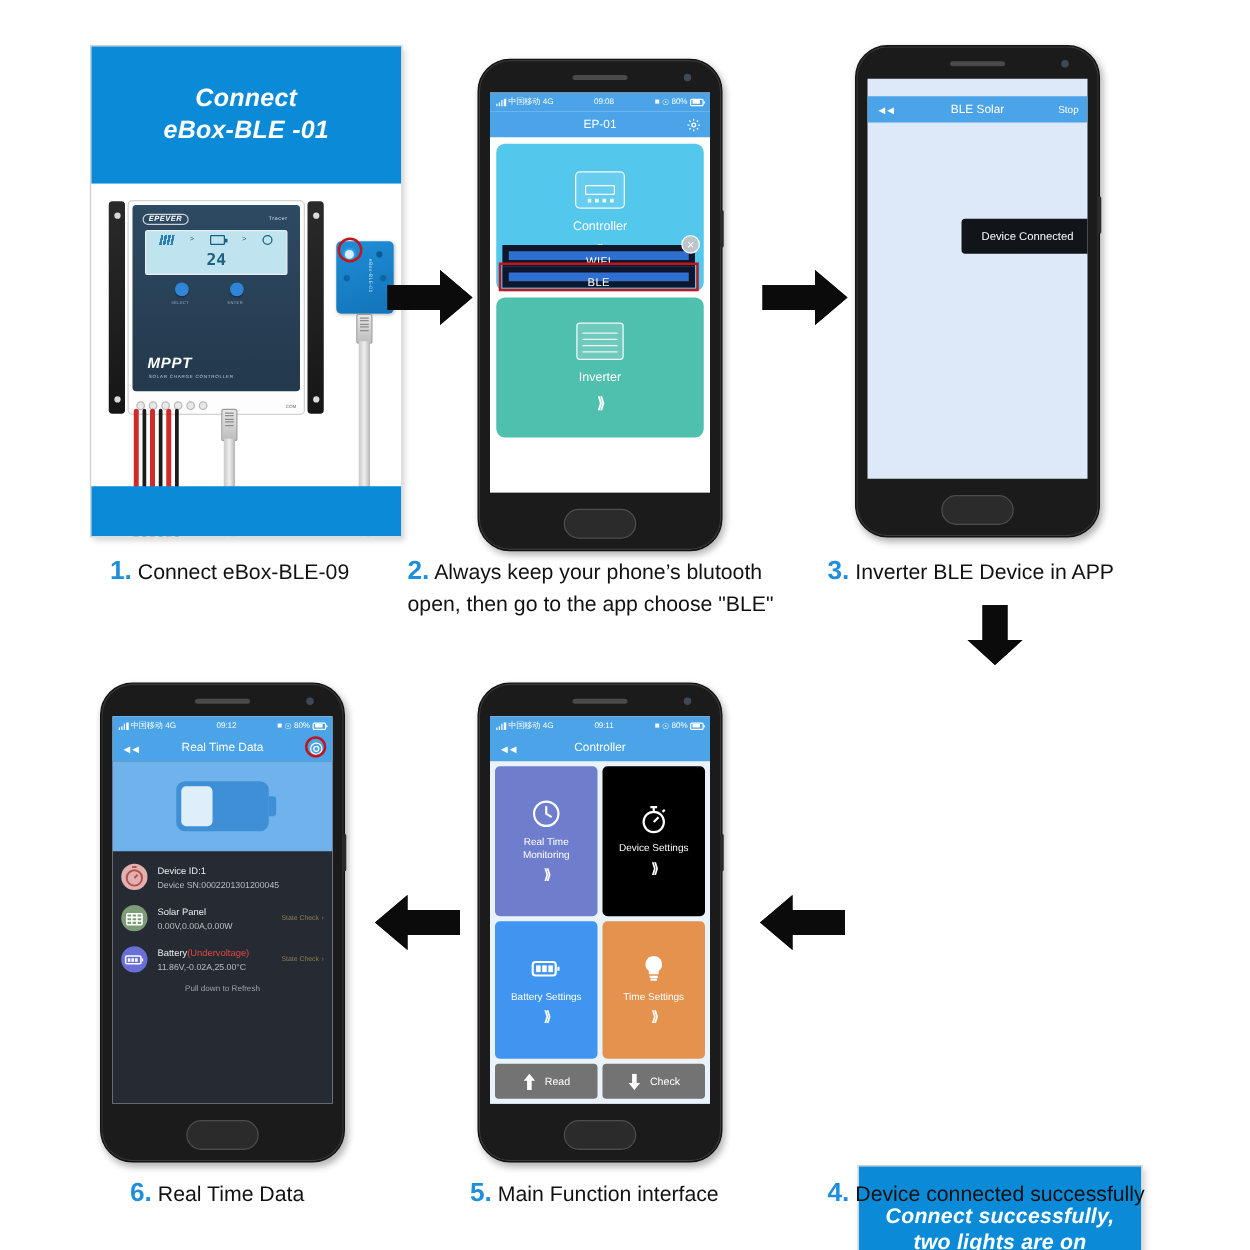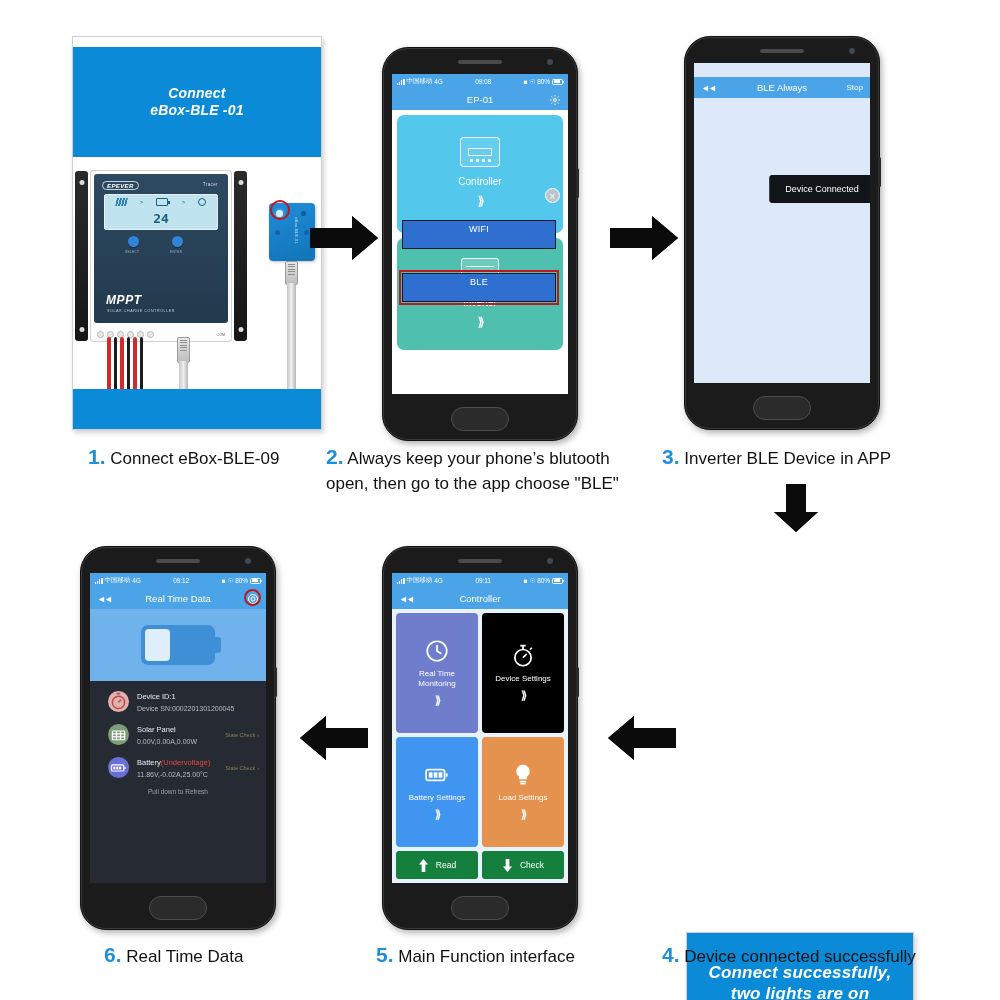--- a/index.html
+++ b/index.html
@@ -128,23 +128,22 @@
     width:38px; height:30px; border:1.6px solid rgba(255,255,255,0.92);
     border-radius:3px; background:rgba(255,255,255,0.18); position:relative;
   }
   .inv-icon span { position:absolute; left:4px; right:4px; height:1.2px; background:rgba(255,255,255,0.85); }
   .tile-label { margin-top:9px; font-size:10px; }
   .chevs { font-size:12px; letter-spacing:-2px; margin-top:7px; font-weight:bold; }
 
   .choice-menu { position:absolute; left:10px; right:12px; top:86px; }
   .choice-btn {
     background:#2f6fd0; color:#fff; text-align:center;
-    font-size:9px; height:29px; line-height:17px; letter-spacing:0.3px;
-    border:1px solid #0f172a;
-    margin-top:24px;
+    font-size:9px; height:17px; line-height:17px; letter-spacing:0.3px;
+    border:5px solid #0f172a;
   }
   .choice-hl { position:relative; outline:2.5px solid #c0161c; outline-offset:1px; }
   .close-x {
     position:absolute; right:-4px; top:-8px; width:15px; height:15px; border-radius:50%;
     background:#bcc4cc; color:#fff; font-size:10px; line-height:15px; text-align:center;
     border:1px solid #fff;
   }
 
   
   .ble-item {
@@ -165,36 +164,36 @@
   .grid2 { display:grid; grid-template-columns:1fr 1fr; gap:4px; flex:1; }
   .ftile {
     border-radius:4px; color:#fff; display:flex; flex-direction:column;
     align-items:center; justify-content:center; gap:5px; font-size:8px; text-align:center;
     line-height:1.25; padding:4px;
   }
   .ftile .ficon { width:26px; height:26px; }
   .ftile .fchev { font-size:11px; letter-spacing:-2px; font-weight:bold; }
   .rowbtns { display:grid; grid-template-columns:1fr 1fr; gap:4px; height:28px; }
   .rbtn {
-    background:#15803d; color:#fff; border-radius:3px;
+    background:#737373; color:#fff; border-radius:3px;
     display:flex; align-items:center; justify-content:center; gap:7px; font-size:8.5px;
   }
 
   
   .p6-body { background:#262b33; height:calc(100% - 36px); position:relative; }
   .batt-hero {
     background:#6fb2ec; height:72px; display:flex; align-items:center; justify-content:center;
   }
   .hero-batt {
     width:74px; height:40px; border-radius:7px; background:#3f8fd6; position:relative;
   }
   .hero-batt:after { content:""; position:absolute; right:-6px; top:12px; width:6px; height:16px; background:#3f8fd6; border-radius:0 3px 3px 0; }
   .hero-batt span { position:absolute; left:4px; top:4px; bottom:4px; width:34%; background:#dfeefb; border-radius:4px; display:block; }
   .dlist { padding:4px 0 0; }
-  .drow { display:flex; align-items:center; padding:6px 18px; position:relative; }
+  .drow { display:flex; align-items:center; padding:6px 7px; position:relative; }
   .dicon { width:21px; height:21px; border-radius:50%; flex:0 0 auto; position:relative; }
   .dtext { margin-left:8px; flex:1; min-width:0; }
   .dtitle { color:#e9ecef; font-size:7.5px; }
   .dtitle .warn { color:#e1483f; }
   .dsub { color:#b8bdc4; font-size:7px; margin-top:4px; }
   .statecheck { position:absolute; right:7px; top:50%; transform:translateY(-50%); color:#8d7f4f; font-size:5.5px; display:flex; align-items:center; gap:2px; }
   .pulldown { text-align:center; color:#9aa0a8; font-size:6.5px; margin-top:4px; }
   .hl-circle {
     position:absolute; width:19px; height:19px; border-radius:50%;
     border:2.4px solid #c0161c; right:4px; top:18px;
@@ -264,27 +263,27 @@
   .ebox .led { position:absolute; width:7px; height:7px; border-radius:50%; background:#d8f0ff; box-shadow:0 0 3px #9fdcff; }
   .ebox .screwhole { position:absolute; width:5px; height:5px; border-radius:50%; background:#1363a0; }
   .ebox .etxt { position:absolute; color:#bfe2f8; font-size:4px; transform:rotate(90deg); transform-origin:left top; letter-spacing:.3px; white-space:nowrap; }
   .ebox-hl { position:absolute; border:2.4px solid #c0161c; border-radius:50%; }
   .cable { position:absolute; width:9px; background:linear-gradient(90deg,#c8c8c8,#eee,#b5b5b5); }
 </style>
 </head>
 <body>
 
 <div class="panel card" style="left:72px; top:36px; width:250px; height:394px;">
-  <div class="card-banner" style="height:110px; font-size:14px;margin-top:10px;">
+  <div class="card-banner" style="height:110px; font-size:20px;">
     <div>Connect</div>
     <div>eBox-BLE -01</div>
   </div>
   <div class="card-body" style="height:284px;">
 
-    <div class="ctrl-wrap" style="left:2px; top:14px; width:172px; height:170px;text-decoration:underline;">
+    <div class="ctrl-wrap" style="left:14px; top:14px; width:172px; height:170px;text-decoration:underline;">
       <div class="ear" style="left:0"></div>
       <div class="ear" style="right:0"></div>
       <div class="ctrl-face">
         <div class="ctrl-inner">
           <div class="epever-logo">EPEVER</div>
           <div class="tracer">Tracer</div>
           <div class="lcd">
             <div class="lcd-row">
               <div class="pv-ico"></div>
               <div style="color:#1d5f7d;font-size:6px">&gt;</div>
@@ -415,21 +414,21 @@
   <path d="M2 16 H44 V4 L70 26 L44 48 V36 H2 Z" fill="#0b0b0b"></path>
 </svg>
 
 <div class="phone" style="left:684px; top:36px; width:196px; height:394px;">
   <div class="speaker"></div>
   <div class="frontcam"></div>
   <div class="sidebtn" style="top:120px;height:30px;"></div>
   <div class="screen" style="background:#dde9f8;">
     <div class="navbar" style="margin-top:14px;">
       <span class="nav-back">◄◄</span>
-      <span>BLE Always</span>
+      <span>BLE Solar</span>
       <span class="nav-right">Stop</span>
     </div>
     <div class="toast">Device Connected</div>
   </div>
   <div class="homebtn"></div>
 </div>
 
 <svg class="arrow-right" style="left:608px; top:212px;" width="72" height="52" viewBox="0 0 72 52">
   <path d="M2 16 H44 V4 L70 26 L44 48 V36 H2 Z" fill="#0b0b0b"></path>
 </svg>
@@ -518,21 +517,21 @@
             <path d="M21 10.5v3"></path>
           </svg>
           <div>Battery Settings</div>
           <div class="fchev">⟫</div>
         </div>
         <div class="ftile" style="background:#e5924e">
           <svg class="ficon" viewBox="0 0 24 24" fill="none" stroke="#fff" stroke-width="1.6">
             <path d="M12 2.5a6.2 6.2 0 0 0-3.6 11.2V16h7.2v-2.3A6.2 6.2 0 0 0 12 2.5Z" fill="#fff" stroke="none"></path>
             <path d="M9 18h6M9.6 20h4.8"></path>
           </svg>
-          <div>Load Settings</div>
+          <div>Time Settings</div>
           <div class="fchev">⟫</div>
         </div>
       </div>
       <div class="rowbtns">
         <div class="rbtn">
           <svg width="11" height="13" viewBox="0 0 12 14">
               <path d="M6 0 11 6 8 6 8 14 4 14 4 6 1 6Z" fill="#fff"></path>
             </svg>
           <span>Read</span>
         </div>

